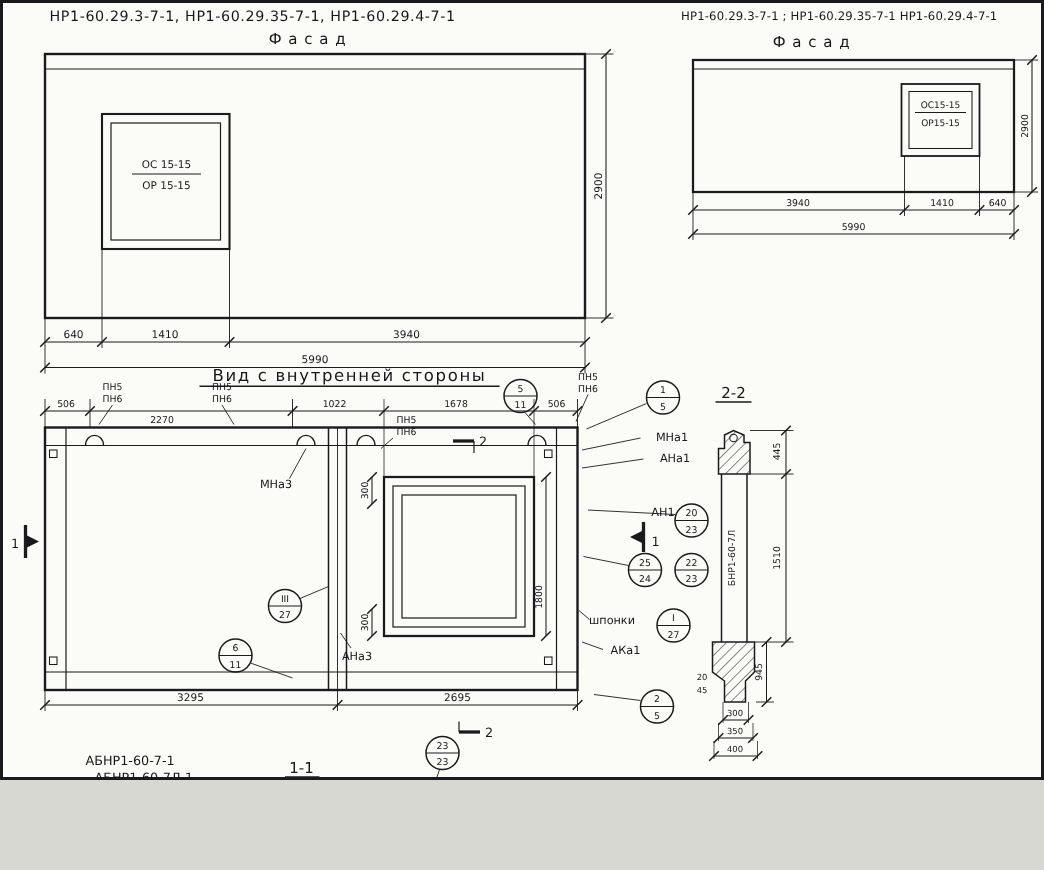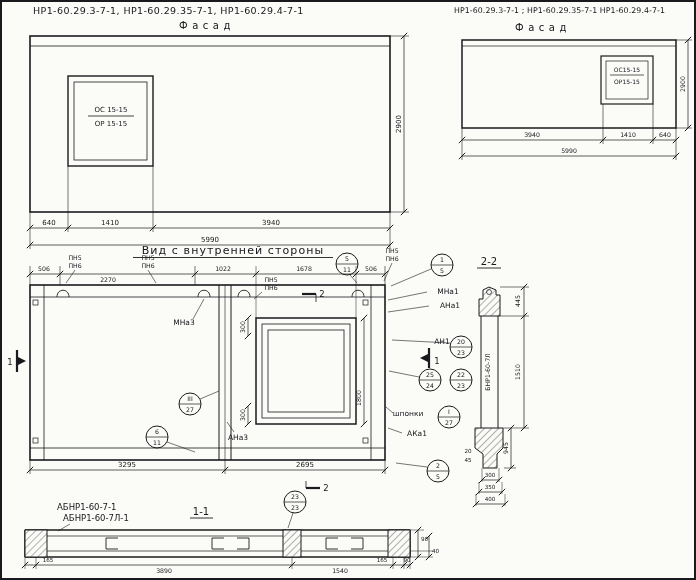--- a/index.html
+++ b/index.html
@@ -1,16 +1,16 @@
 <!DOCTYPE html>
 <html><head>
 <meta charset="utf-8">
 <style>
   html,body{margin:0;padding:0;background:#d8d8d2;}
-  .sheet{width:696px;height:580px;background:#fbfbf8;position:relative;box-shadow:inset 0 0 0 2px #1a1a1e;overflow:hidden;}
+  .sheet{width:696px;height:520px;background:#fbfbf8;position:relative;box-shadow:inset 0 0 0 2px #1a1a1e;overflow:hidden;}
   svg{display:block}
   text{fill:#17171c;stroke:none;font-family:"DejaVu Sans",sans-serif;text-anchor:middle}
   .start{text-anchor:start}
   .codes{font-size:9.5px;letter-spacing:.4px}
   .codes-s{font-size:7.8px;letter-spacing:.1px}
   .ttl{font-size:11px;letter-spacing:1.1px}
   .ttl-s{font-size:10px}
   .sp{letter-spacing:4.5px}
   .lbl{font-size:7.5px}
   .lbl-b{font-size:8.5px}

